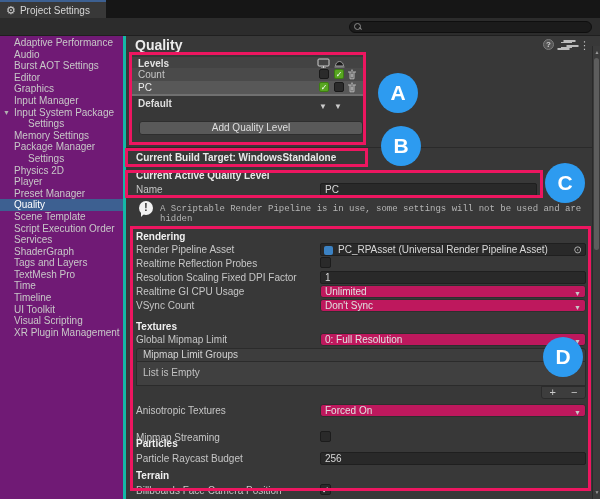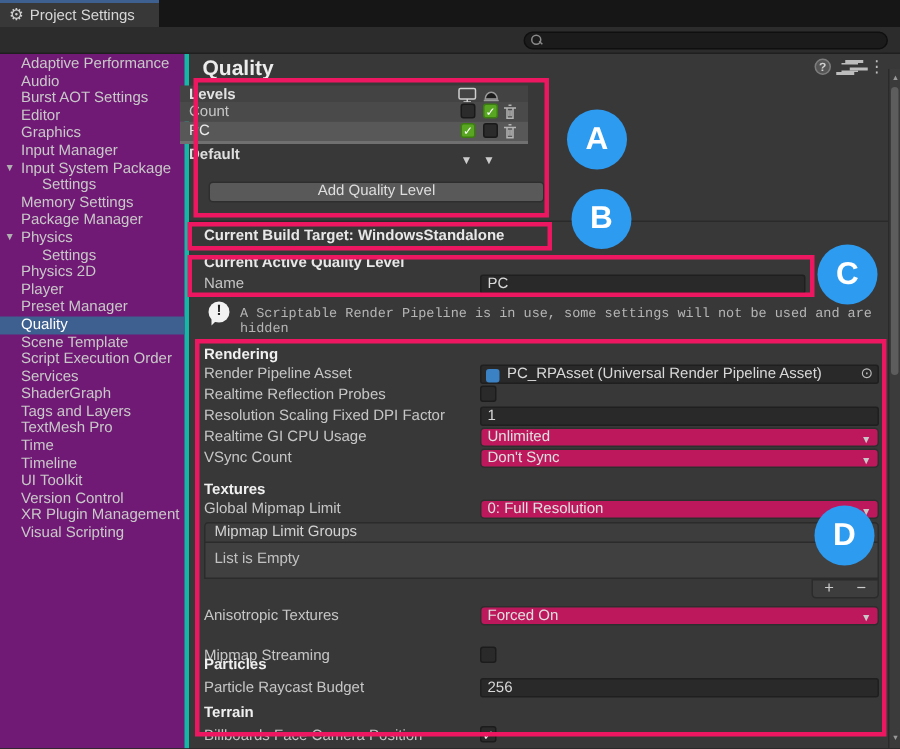--- a/index.html
+++ b/index.html
@@ -47,21 +47,21 @@
   .preset-ic::before { top:2px; box-shadow:3px -1.5px 0 0.5px #bdbdbd; }
   .preset-ic::after  { top:7px; box-shadow:-3px 1.5px 0 0.5px #bdbdbd, 6px -1.5px 0 0.5px #bdbdbd; }
   .kebab { font-size:11px; color:#c0c0c0; line-height:10px; }
 
   
   .scrollbar { position:absolute; right:0; top:46px; width:8px; height:453px; background:#3b3b3b; border-left:1px solid #2a2a2a; }
   .sb-thumb { position:absolute; left:1px; top:12px; width:5px; height:192px; background:#5d5d5d; border-radius:3px; }
   .sb-arrow { position:absolute; left:0px; width:8px; text-align:center; font-size:5px; color:#9a9a9a; }
 
   
-  .levels { position:absolute; left:120px; top:55px; width:232px; height:109px; }
+  .levels { position:absolute; left:132px; top:55px; width:232px; height:109px; }
   .lv-row { position:relative; height:13px; line-height:13px; padding-left:6px; }
   .lv-head { background:#434343; font-weight:bold; color:#e2e2e2; }
   .lv-mobile { background:#4a4a4a; }
   .lv-pc { background:#585858; color:#eaeaea; }
   .lv-sep { height:2px; background:#707070; }
   .lv-default { height:16px; line-height:16px; font-weight:bold; color:#dedede; }
   .col-a { position:absolute; left:187px; top:1px; }
   .col-b { position:absolute; left:202px; top:1px; }
   .col-t { position:absolute; left:215px; top:1px; }
   .cbx { display:inline-block; width:10px; height:10px; background:#2b2b2b; border:1px solid #191919; border-radius:2px; font-size:8px; line-height:9px; text-align:center; color:#fff; }
@@ -132,38 +132,36 @@
     <div class="side-item"><span>Adaptive Performance</span></div>
     <div class="side-item"><span>Audio</span></div>
     <div class="side-item"><span>Burst AOT Settings</span></div>
     <div class="side-item"><span>Editor</span></div>
     <div class="side-item"><span>Graphics</span></div>
     <div class="side-item"><span>Input Manager</span></div>
     <div class="side-item"><span class="fold">▼</span><span>Input System Package</span></div>
     <div class="side-item sub"><span>Settings</span></div>
     <div class="side-item"><span>Memory Settings</span></div>
     <div class="side-item"><span>Package Manager</span></div>
-    <div class="side-item"><span class="fold">▼</span><span>Physics</span></div>
     <div class="side-item sub"><span>Settings</span></div>
     <div class="side-item"><span>Physics 2D</span></div>
     <div class="side-item"><span>Player</span></div>
     <div class="side-item"><span>Preset Manager</span></div>
     <div class="side-item selected"><span>Quality</span></div>
     <div class="side-item"><span>Scene Template</span></div>
     <div class="side-item"><span>Script Execution Order</span></div>
     <div class="side-item"><span>Services</span></div>
     <div class="side-item"><span>ShaderGraph</span></div>
     <div class="side-item"><span>Tags and Layers</span></div>
     <div class="side-item"><span>TextMesh Pro</span></div>
     <div class="side-item"><span>Time</span></div>
     <div class="side-item"><span>Timeline</span></div>
     <div class="side-item"><span>UI Toolkit</span></div>
-    <div class="side-item"><span>Version Control</span></div>
+    <div class="side-item"><span>Visual Scripting</span></div>
     <div class="side-item"><span>XR Plugin Management</span></div>
-    <div class="side-item"><span>Visual Scripting</span></div>
   </div>
 
   <div class="page-title">Quality</div>
   <div class="hdr-icons">
     <span class="help-ic">?</span>
     <span class="preset-ic"></span>
     <span class="kebab">⋮</span>
   </div>
 
   <div class="scrollbar">

